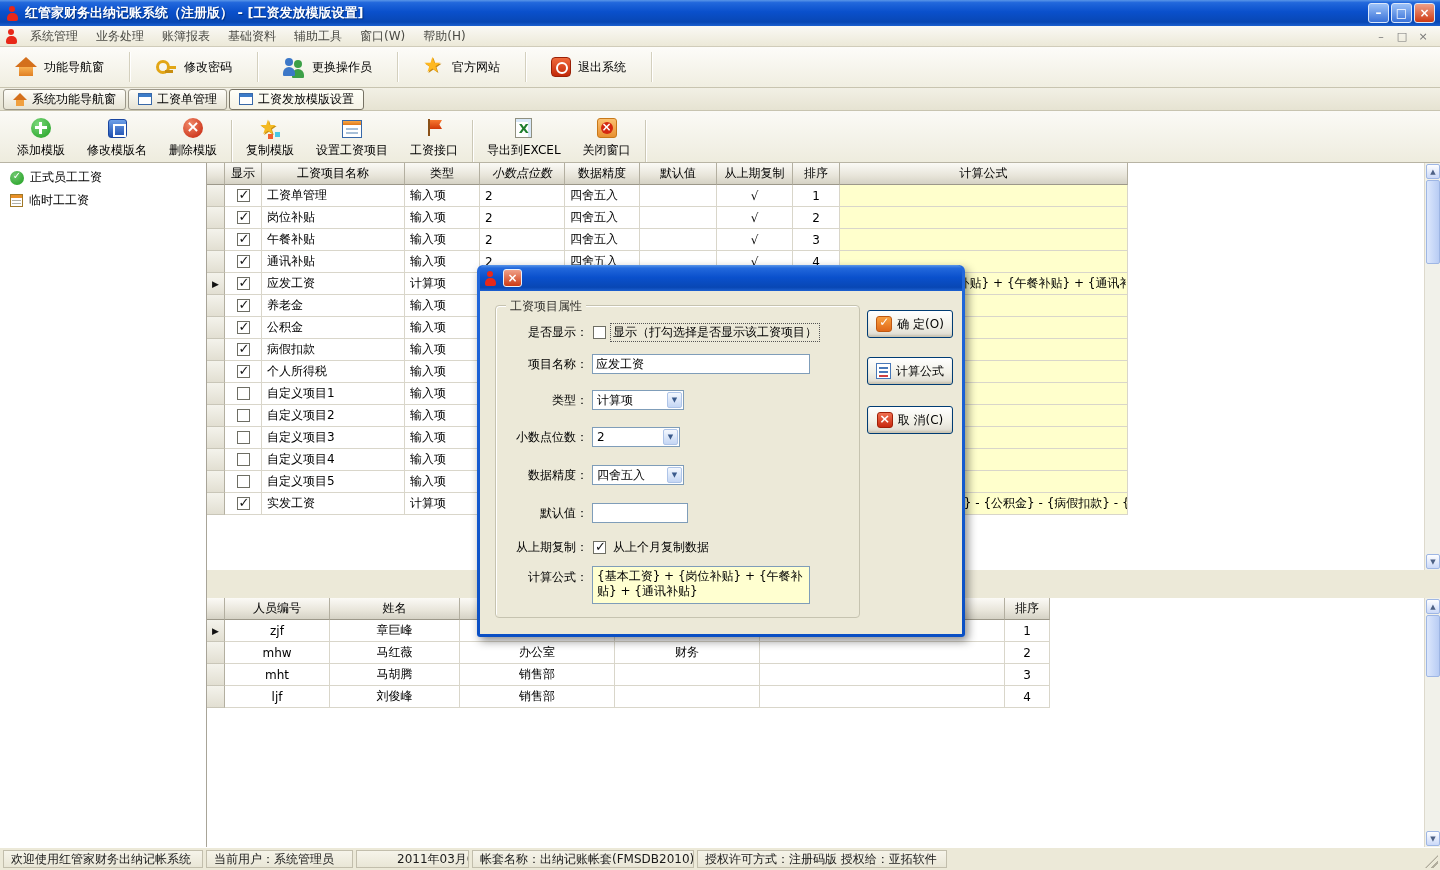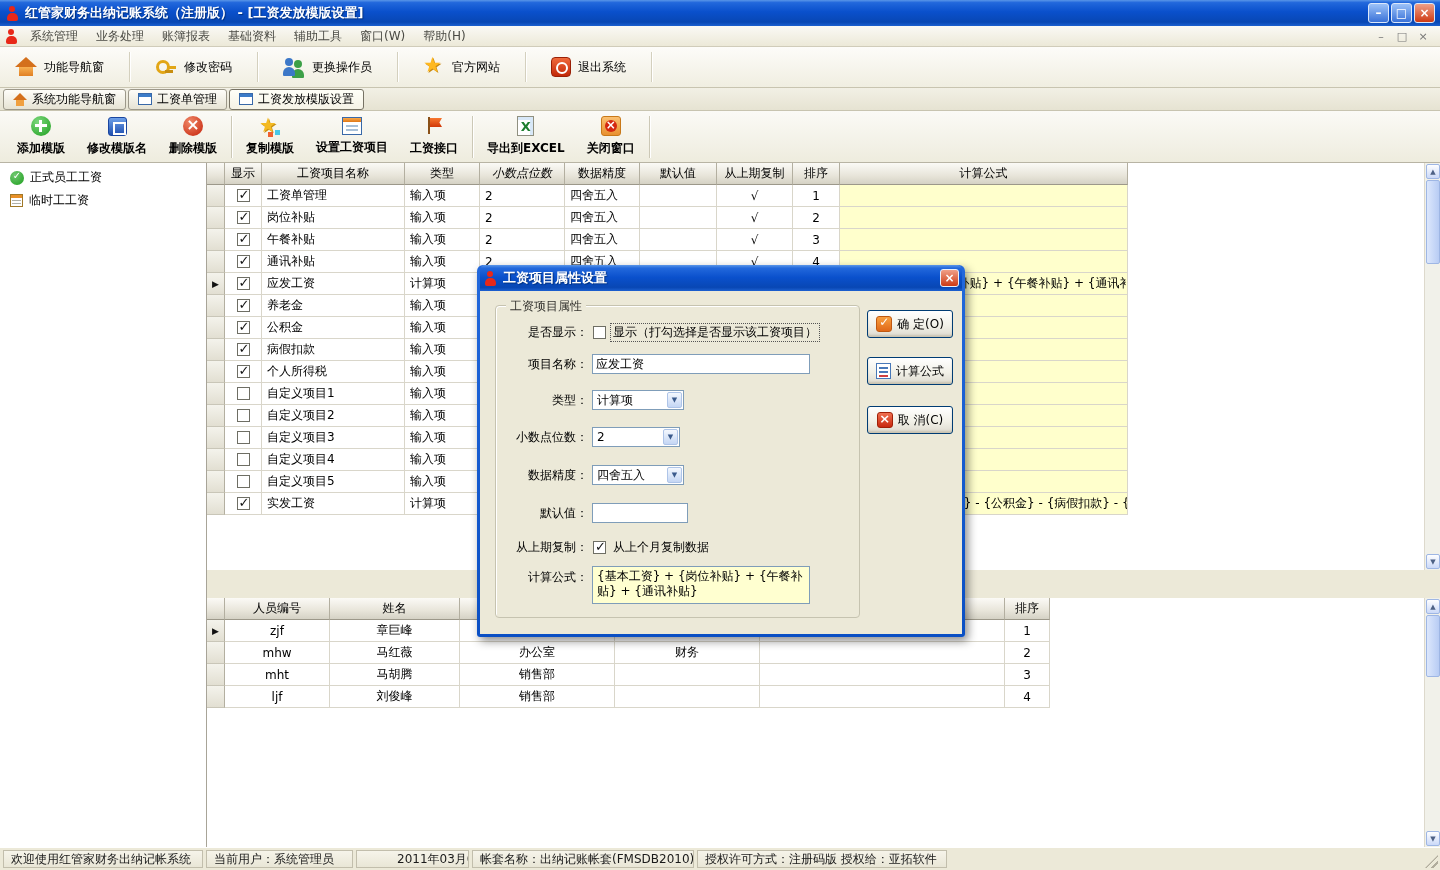--- a/index.html
+++ b/index.html
@@ -32,21 +32,21 @@
   .vsep1{width:1px;height:30px;background:#D4D0BE;box-shadow:1px 0 0 #FFFFFF;margin:0 2px;flex:none;}
 
   .tabbar{position:absolute;left:0;top:88px;width:100%;height:23px;display:flex;align-items:center;padding:0 3px;
     background:linear-gradient(#F2F0E5,#E6E3D2);border-bottom:1px solid #C8C4B0;}
   .tab{display:flex;align-items:center;gap:5px;height:21px;padding:0 9px;margin-right:2px;border:1px solid #9C988A;border-radius:3px;
     background:linear-gradient(#FEFDF9,#E6E3D4);}
   .tab.active{background:linear-gradient(#FFFFF8,#F5F3E6);border-color:#767264;}
 
   .toolbar2{position:absolute;left:0;top:111px;width:100%;height:52px;display:flex;align-items:center;padding:0 6px;
     background:linear-gradient(#FBFAF6,#EEECDE);border-bottom:1px solid #B8B4A4;}
-  .toolbar2-buttons{display:flex;align-items:center;height:100%;font-weight:bold;}
+  .toolbar2-buttons{display:flex;align-items:flex-end;height:100%;}
   .tb2-btn{display:flex;flex-direction:column;align-items:center;justify-content:center;gap:4px;padding:3px 11px;min-width:62px;font-size:12px;}
   .vsep2{width:1px;height:42px;background:#CCC8B6;box-shadow:1px 0 0 #FFFFFF;margin:0 3px;flex:none;}
 
   
   .tree-panel{position:absolute;left:0;top:163px;width:207px;height:684px;background:#fff;border-right:1px solid #A8A498;padding-top:3px;}
   .tree-item{display:flex;align-items:center;gap:6px;padding:3px 4px 3px 10px;}
 
   
   .grid-top{position:absolute;left:207px;top:163px;width:1217px;height:407px;background:#fff;overflow:hidden;}
   .grid-bottom{position:absolute;left:207px;top:598px;width:1217px;height:249px;background:#fff;overflow:hidden;}
@@ -608,21 +608,20 @@
       <div class="status-seg" style="width: 147px;">当前用户：系统管理员</div>
       <div class="status-seg" style="width: 113px; padding-left: 40px;">2011年03月09日</div>
       <div class="status-seg" style="width: 222px;">帐套名称：出纳记账帐套(FMSDB2010)</div>
       <div class="status-seg" style="width: 250px;">授权许可方式：注册码版 授权给：亚拓软件</div>
     </div>
   <div class="grip"></div>
 
   <div class="dialog">
     <div class="dlg-titlebar">
       <span class="icn icn-app"></span>
-      <span class="dlg-title">工资项目属性设置</span>
       <span class="dlg-close">×</span>
     </div>
     <div class="dlg-body">
       <div class="groupbox">
         <span class="groupbox-title">工资项目属性</span>
       </div>
 
       <div class="frow" style="top:31px">
         <span class="flabel">是否显示：</span>
         <span class="checkbox"></span>

